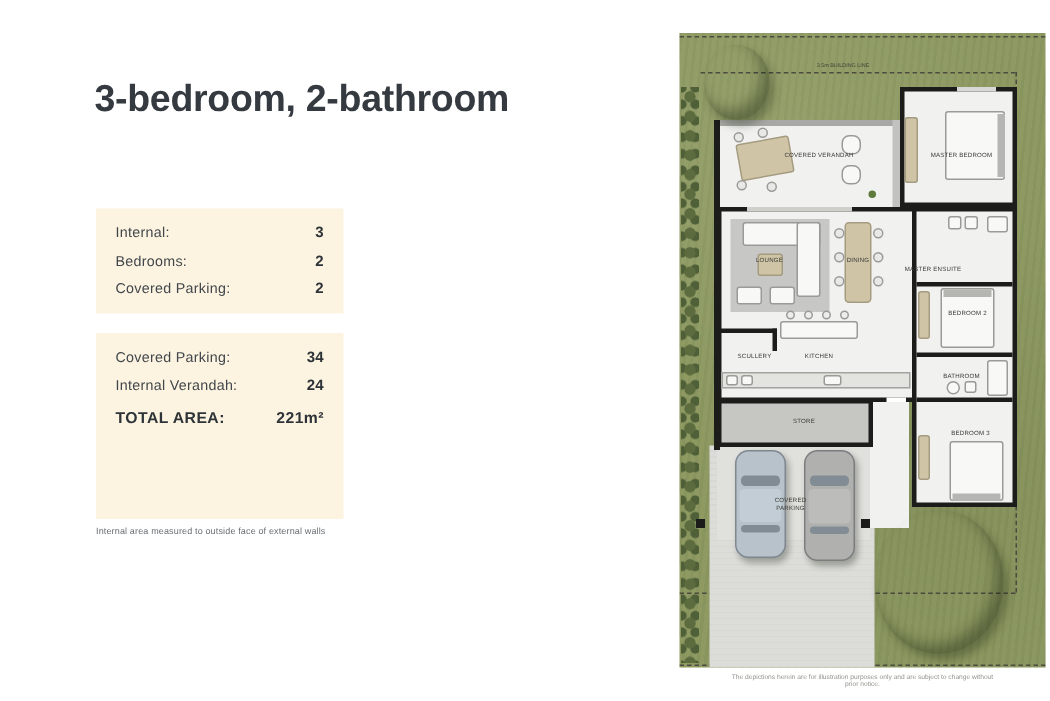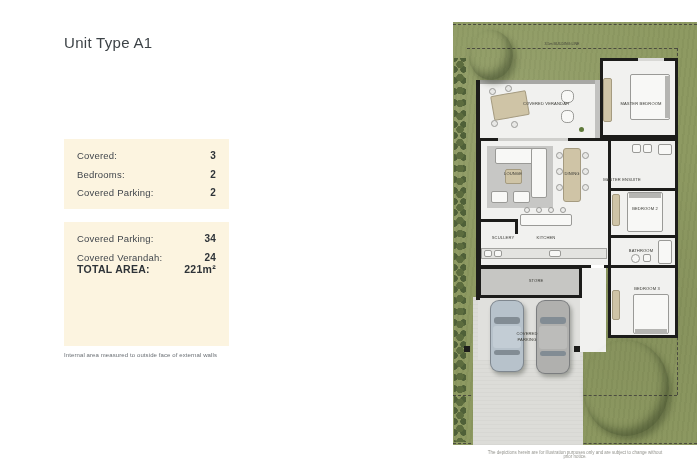--- a/index.html
+++ b/index.html
@@ -9,21 +9,21 @@
 
   
   .unit-label{left:64px;top:34px;font-size:15px;letter-spacing:.3px;color:#3d4347;}
   .main-title{left:63px;top:52px;font-size:25px;font-weight:700;letter-spacing:-.2px;color:#343a40;}
   .cream-box{background:#fcf4e0;box-sizing:border-box;padding:11px 13px;display:flex;flex-direction:column;}
   .box1{left:64px;top:139px;width:165px;height:70px;justify-content:space-between;}
   .box2{left:64px;top:222px;width:165px;height:124px;}
   .rows{display:flex;flex-direction:column;gap:7.5px;}
   .box-row{display:flex;justify-content:space-between;align-items:baseline;font-size:9.5px;color:#41464c;letter-spacing:.2px;}
   .box-row b{font-size:10px;color:#2e3338;}
-  .total-row{display:flex;justify-content:space-between;font-size:10.5px;font-weight:700;color:#2e3338;letter-spacing:.3px;}
+  .total-row{display:flex;justify-content:space-between;margin-top:10px;font-size:10.5px;font-weight:700;color:#2e3338;letter-spacing:.3px;}
   .footnote{left:64px;top:352px;font-size:6px;color:#6a6f74;letter-spacing:.1px;}
 
   
   .plan{left:453px;top:22px;width:244px;height:423px;overflow:hidden;
         background-color:#8e9a62;
         background-image:
           radial-gradient(circle at 25% 20%, rgba(255,255,255,.07), rgba(0,0,0,0) 45%),
           radial-gradient(circle at 75% 70%, rgba(0,0,0,.06), rgba(0,0,0,0) 50%),
           repeating-linear-gradient(96deg, rgba(104,116,66,.14) 0 2px, rgba(0,0,0,0) 2px 5px);}
   .dash-h{border-top:1px dashed #4b4b40;height:0;}
@@ -54,45 +54,45 @@
   .sitelabel{position:absolute;font-size:6px;color:#3f3f37;white-space:nowrap;
           transform:translate(-50%,-50%) scale(.6);}
   .disclaimer{left:453px;top:450px;width:244px;text-align:center;font-size:6px;color:#92928c;
           transform:scale(.74);transform-origin:center top;}
 </style>
 </head>
 <body>
 
 <div class="page">
 
-  <div class="abs unit-label">Unit Type A1</div>
+  <div class="abs main-title">3-bedroom, 2-bathroom</div>
 
   <div class="abs cream-box box1">
     <div class="box-row">
-      <span>Covered:</span>
+      <span>Internal:</span>
       <b>3</b>
     </div>
     <div class="box-row">
       <span>Bedrooms:</span>
       <b>2</b>
     </div>
     <div class="box-row">
       <span>Covered Parking:</span>
       <b>2</b>
     </div>
   </div>
 
   <div class="abs cream-box box2">
     <div class="rows">
       <div class="box-row">
         <span>Covered Parking:</span>
         <b>34</b>
       </div>
       <div class="box-row">
-        <span>Covered Verandah:</span>
+        <span>Internal Verandah:</span>
         <b>24</b>
       </div>
     </div>
     <div class="total-row">
       <span>TOTAL AREA:</span>
       <span>221m²</span>
     </div>
   </div>
 
   <div class="abs footnote">Internal area measured to outside face of external walls</div>

